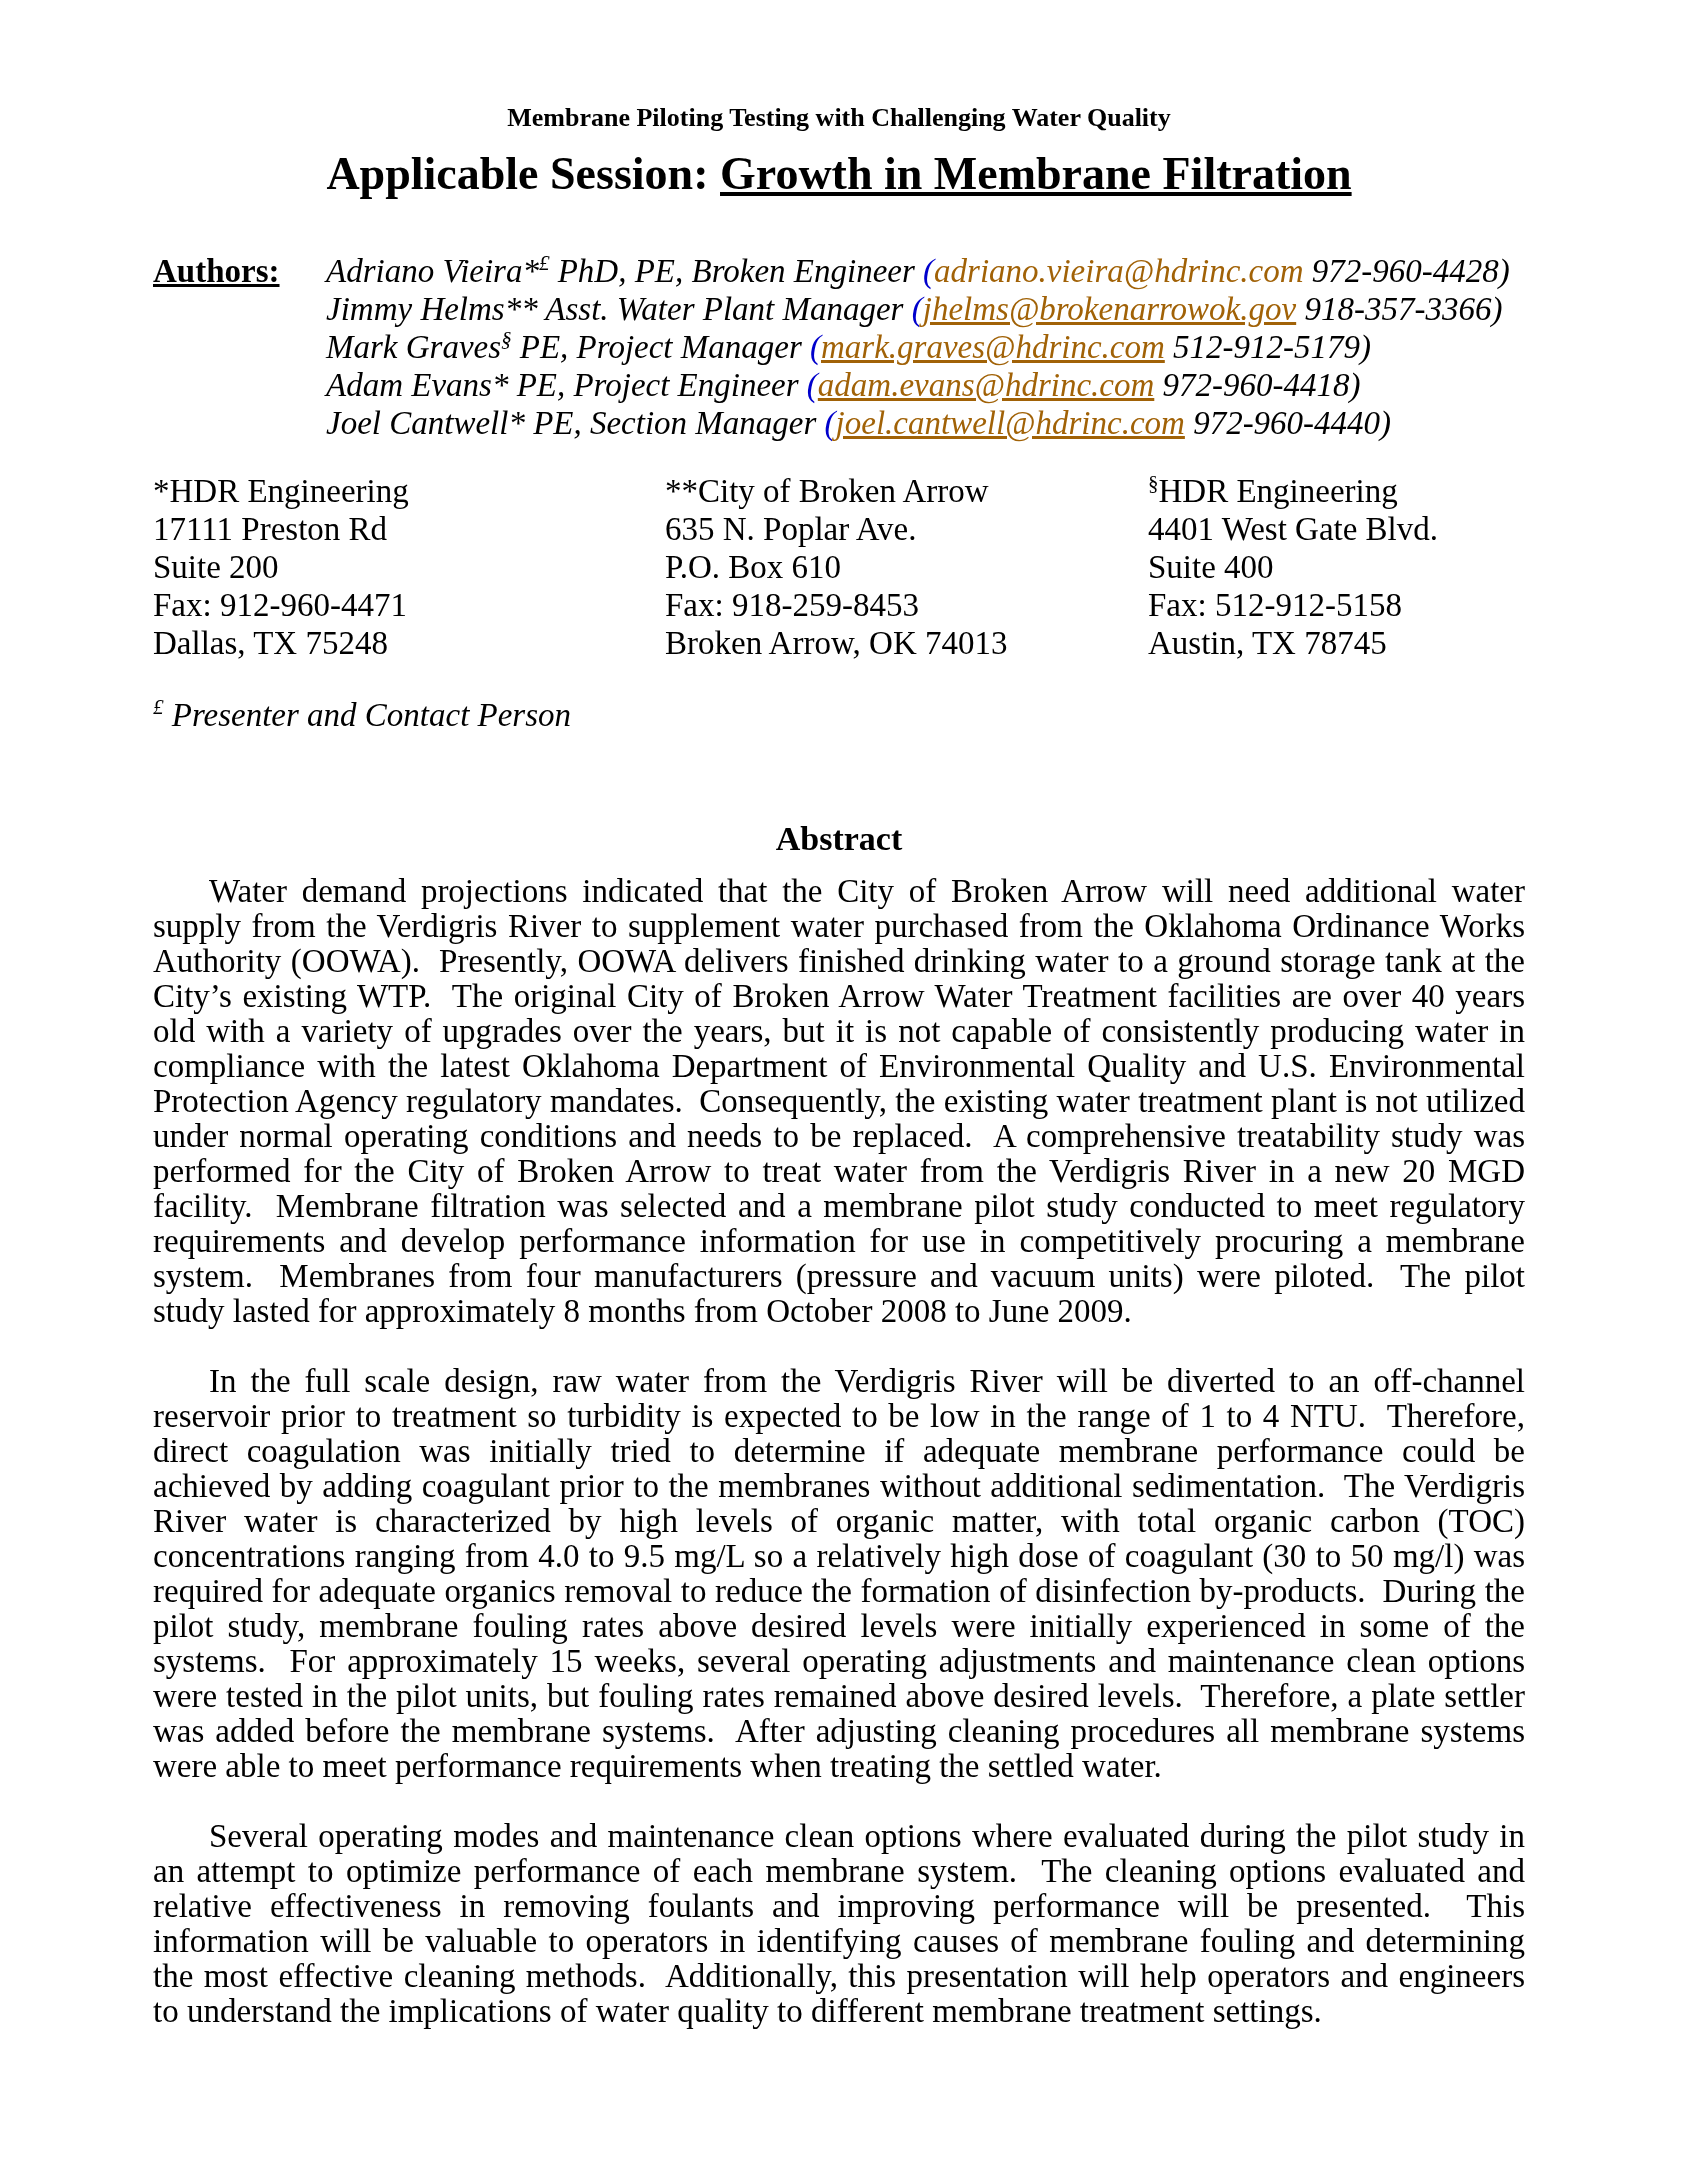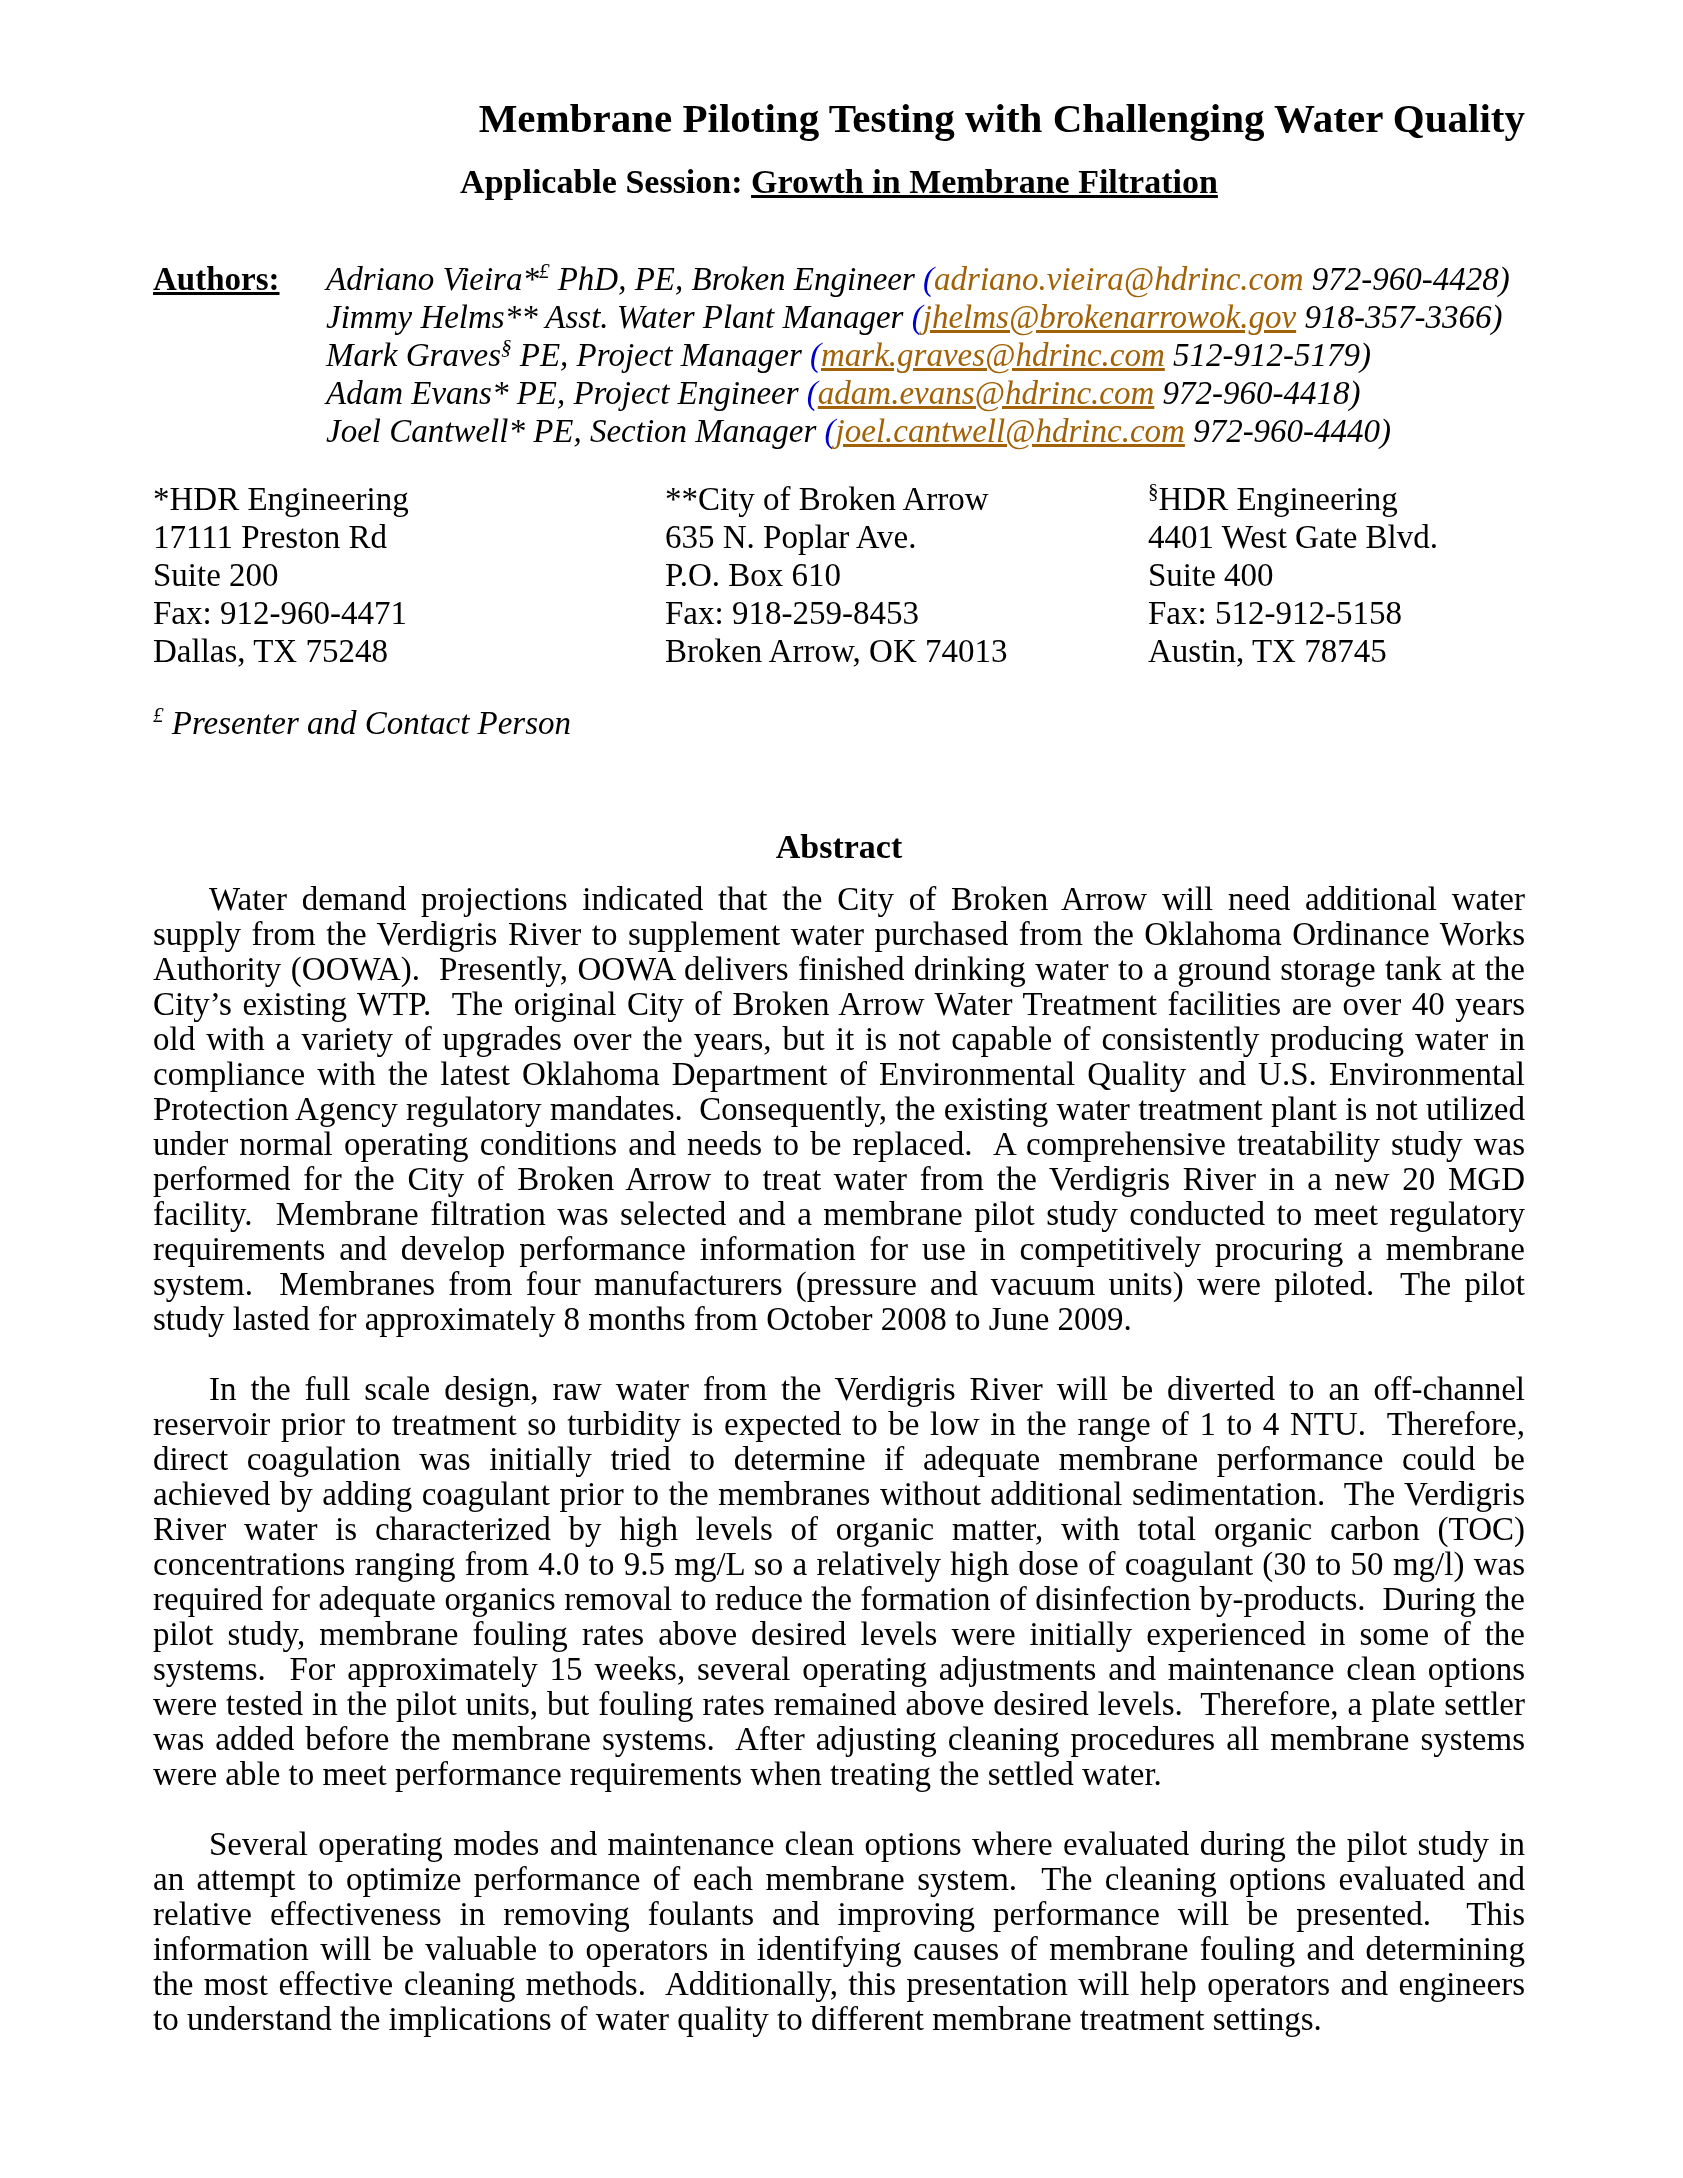--- a/index.html
+++ b/index.html
@@ -8,31 +8,31 @@
     width: 1683px;
     height: 2178px;
     box-sizing: border-box;
     padding: 99px 158px 0 153px;
     background: #ffffff;
     font-family: "Liberation Serif", "DejaVu Serif", serif;
     font-size: 33px;
     color: #000000;
   }
   .doc-title {
-    text-align: right;
+    text-align: center;
     font-weight: bold;
-    font-size: 41px;
+    font-size: 26px;
     line-height: 38px;
   }
   .session-line {
     text-align: center;
     font-weight: bold;
-    font-size: 34px;
+    font-size: 46px;
     line-height: 38px;
-    margin-top: 26px;
+    margin-top: 18px;
   }
   .session-line .u { text-decoration: underline; }
   .authors-block {
     display: flex;
     margin-top: 59px;
   }
   .authors-label {
     flex: 0 0 173px;
     font-weight: bold;
     text-decoration: underline;

